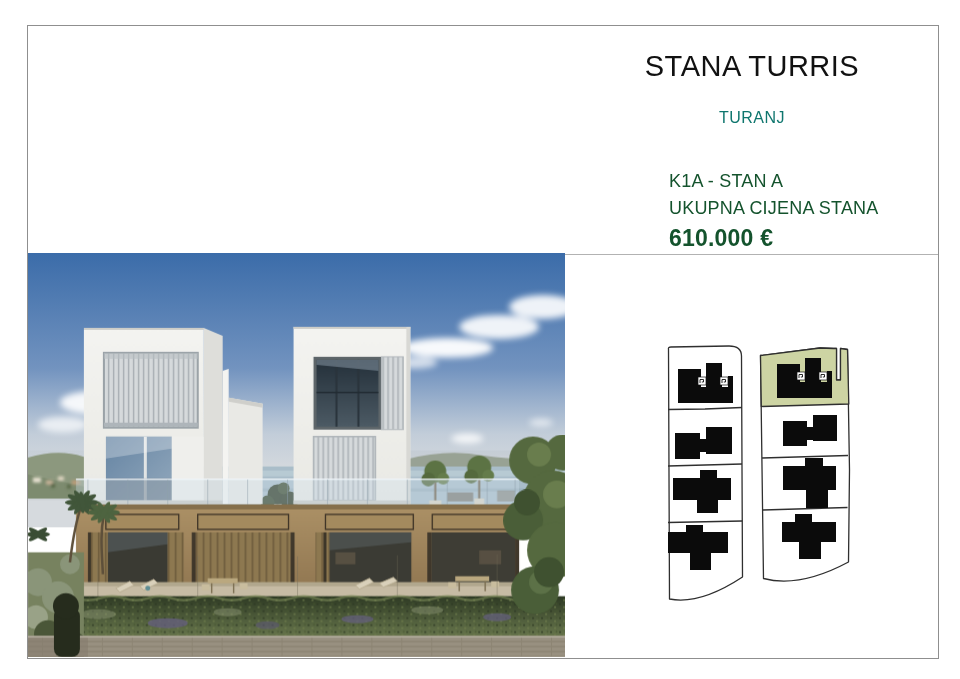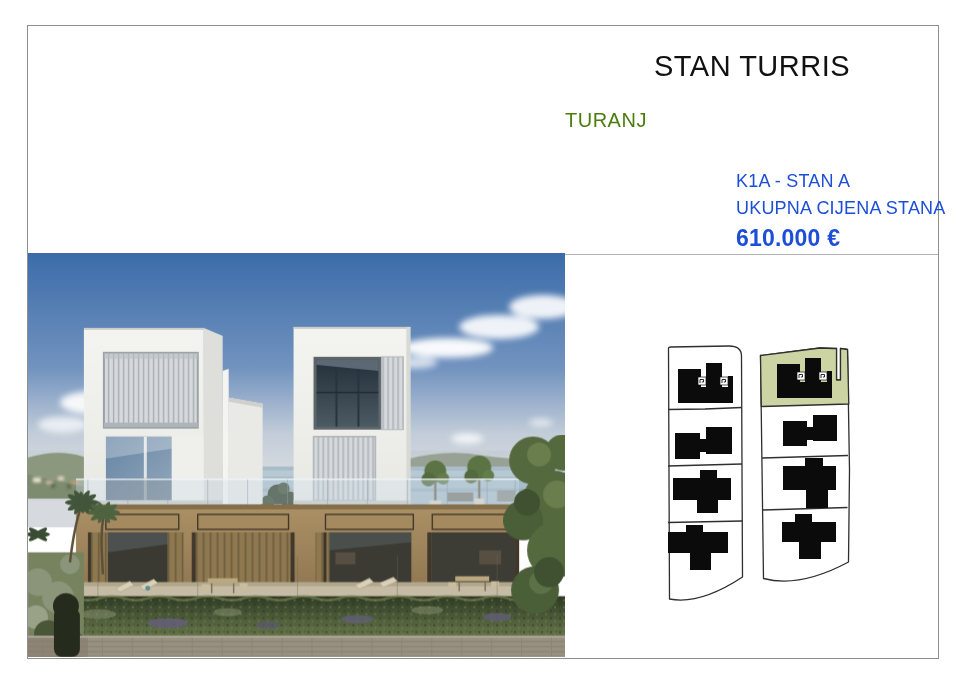--- a/index.html
+++ b/index.html
@@ -4,39 +4,39 @@
 <style>
   html,body{margin:0;padding:0;background:#ffffff;}
   .page{position:relative;width:960px;height:679px;background:#ffffff;overflow:hidden;
         font-family:"Liberation Sans", sans-serif;color:#1a1a1a;}
   .sheet-border{position:absolute;left:27px;top:25px;width:910px;height:632px;
         border:1px solid #8f8f8f;}
   .panel-topline{position:absolute;left:565px;top:254px;width:373px;height:0;
         border-top:1px solid #b2b2b2;}
   .title-main{position:absolute;left:565px;top:50px;width:374px;text-align:center;
         font-size:29px;letter-spacing:.5px;color:#111;}
-  .title-sub{position:absolute;left:565px;top:109px;width:374px;text-align:left;
-        font-size:20px;letter-spacing:.5px;color:#4d7c0f;}
-  .info-line{position:absolute;left:736px;font-size:18px;letter-spacing:.2px;color:#1d4ed8;}
+  .title-sub{position:absolute;left:565px;top:109px;width:374px;text-align:center;
+        font-size:16px;letter-spacing:.5px;color:#0f766e;}
+  .info-line{position:absolute;left:669px;font-size:18px;letter-spacing:.2px;color:#14532d;}
   .info-unit{top:171px;}
   .info-label{top:198px;}
   .info-price{top:225px;font-weight:bold;font-size:23px;}
   .photo{position:absolute;left:28px;top:253px;width:537px;height:404px;}
   .plan{position:absolute;left:655px;top:337px;width:200px;height:272px;}
   svg{display:block;}
 </style>
 </head>
 <body>
 
 <div class="page">
 
   <div class="sheet-border"></div>
   <div class="panel-topline"></div>
 
-  <div class="title-main">STAN TURRIS</div>
+  <div class="title-main">STANA TURRIS</div>
   <div class="title-sub">TURANJ</div>
   <div class="info-line info-unit">K1A - STAN A</div>
   <div class="info-line info-label">UKUPNA CIJENA STANA</div>
   <div class="info-line info-price">610.000 €</div>
 
   <svg class="photo" viewBox="0 0 538 405" preserveAspectRatio="none">
     <defs>
       <linearGradient id="skyG" x1="0" y1="0" x2="0" y2="1">
         <stop offset="0" stop-color="#3b6ca9"></stop>
           <stop offset="0.42" stop-color="#7293bf"></stop>

